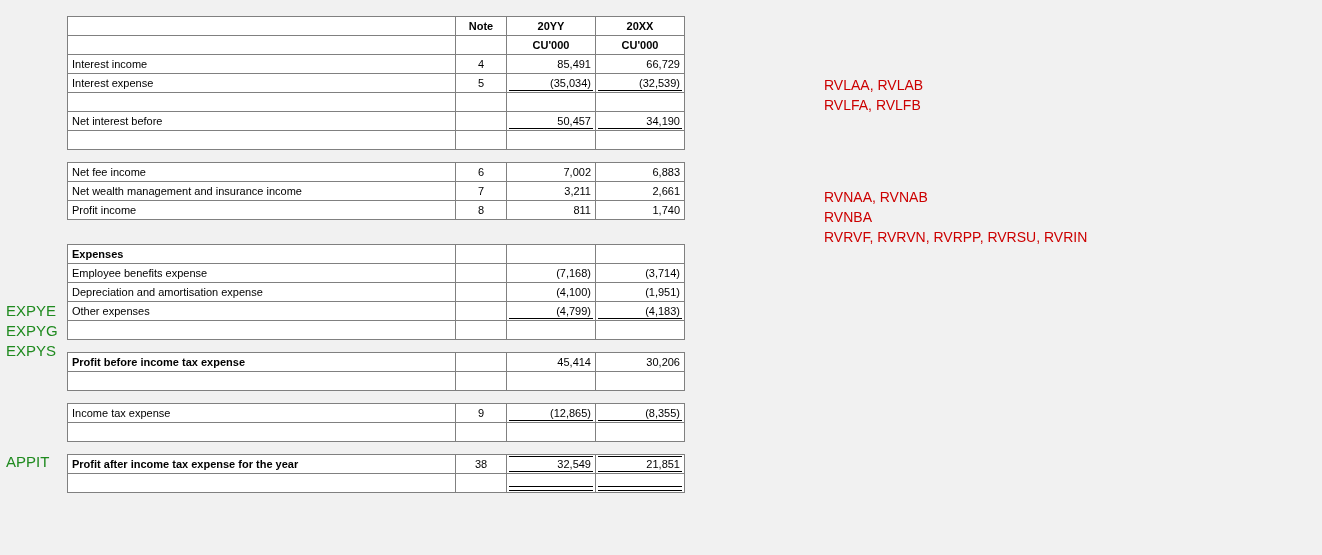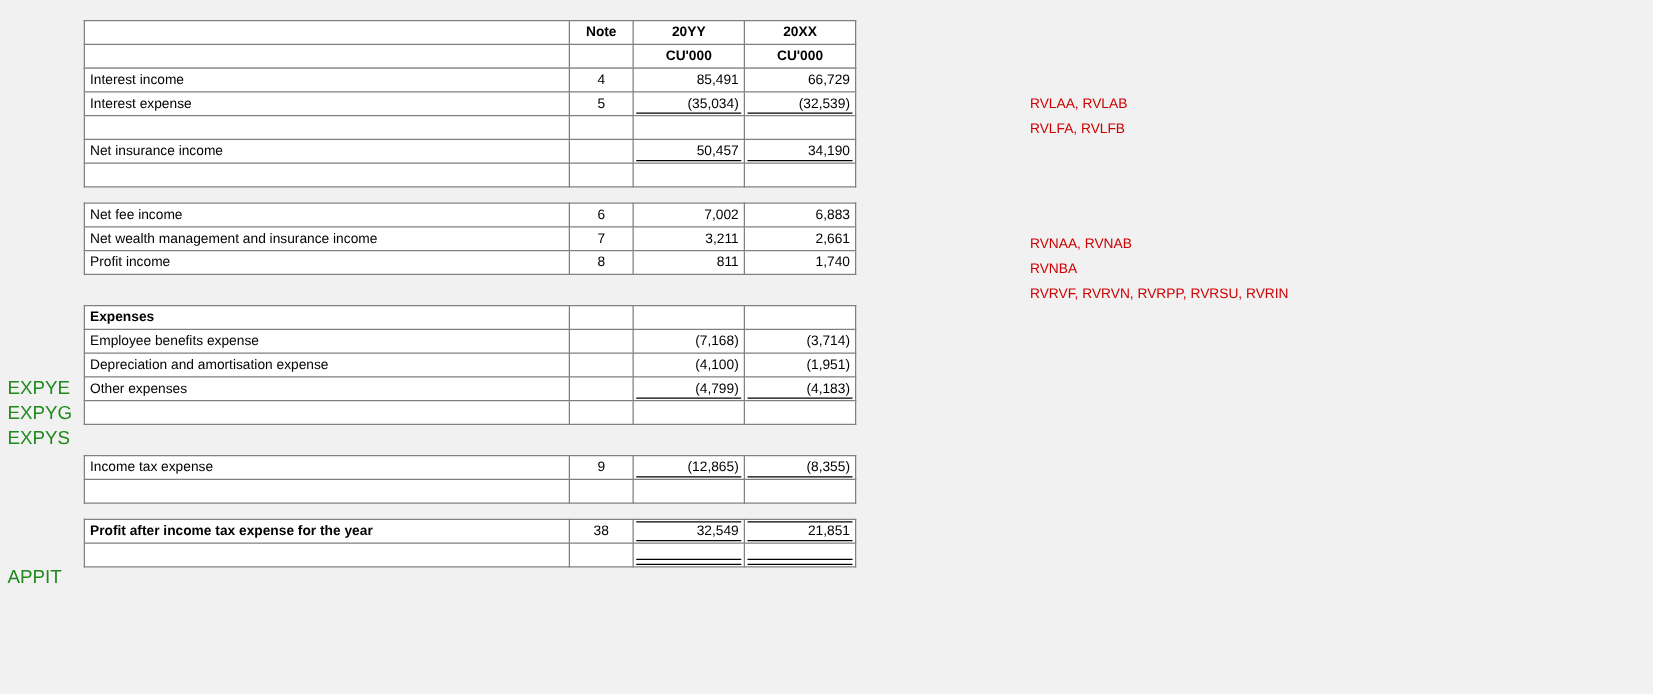--- a/index.html
+++ b/index.html
@@ -81,21 +81,21 @@
     border-top: 1px solid #000;
     border-bottom: 1px solid #000;
   }
   .gap {
     height: 12px;
   }
   .right-annot {
     position: absolute;
     left: 824px;
     color: #cc0000;
-    font-size: 11px;
+    font-size: 14px;
     white-space: nowrap;
   }
 </style>
 </head>
 <body>
 
 <div class="page">
 
   <div class="left-col">
     <div class="left-code" style="top:302px">EXPYE</div>
@@ -143,21 +143,21 @@
         <td class="num underline-inner">(35,034)</td>
         <td class="num underline-inner">(32,539)</td>
       </tr>
       <tr>
         <td class="lbl"></td>
             <td class="note"></td>
             <td class="num"></td>
             <td class="num"></td>
       </tr>
       <tr>
-        <td class="lbl">Net insurance income</td>
+        <td class="lbl">Net interest before</td>
         <td class="note"></td>
         <td class="num underline-inner">50,457</td>
         <td class="num underline-inner">34,190</td>
       </tr>
       <tr>
         <td class="lbl"></td>
             <td class="note"></td>
             <td class="num"></td>
             <td class="num"></td>
       </tr>
@@ -222,20 +222,36 @@
         <td class="lbl"></td>
             <td class="note"></td>
             <td class="num"></td>
             <td class="num"></td>
       </tr>
     </tbody>
       </table>
 
     <div class="gap"></div>
 
+    <table class="fin">
+      <tbody>
+          <tr>
+        <td class="lbl bold">Profit before income tax expense</td>
+        <td class="note"></td>
+        <td class="num">45,414</td>
+        <td class="num">30,206</td>
+      </tr>
+      <tr>
+        <td class="lbl"></td>
+            <td class="note"></td>
+            <td class="num"></td>
+            <td class="num"></td>
+      </tr>
+    </tbody>
+      </table>
 
     <div class="gap"></div>
 
     <table class="fin">
       <tbody>
           <tr>
         <td class="lbl">Income tax expense</td>
         <td class="note">9</td>
         <td class="num underline-inner">(12,865)</td>
         <td class="num underline-inner">(8,355)</td>

